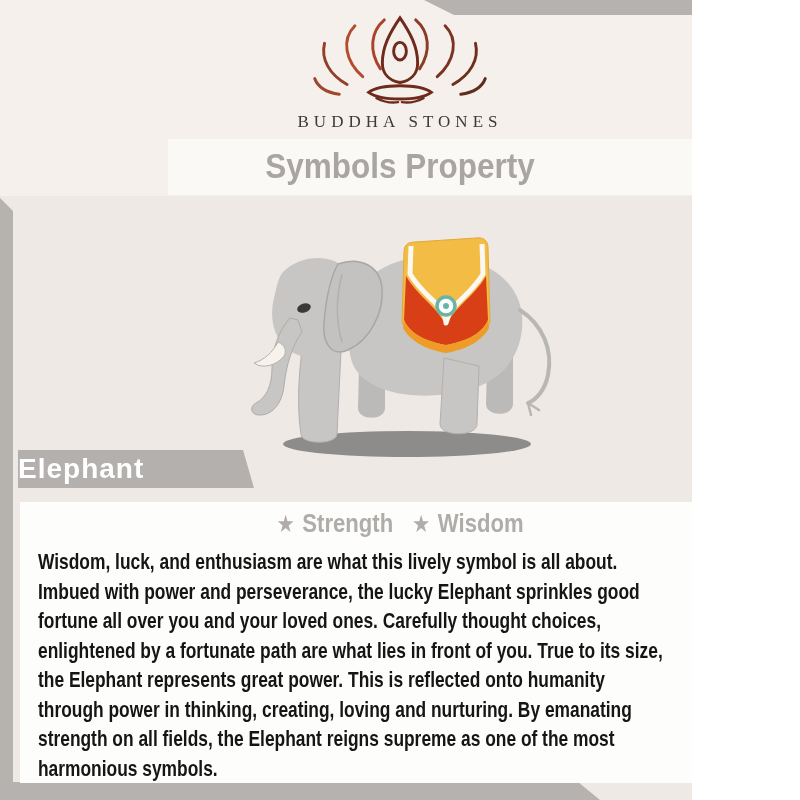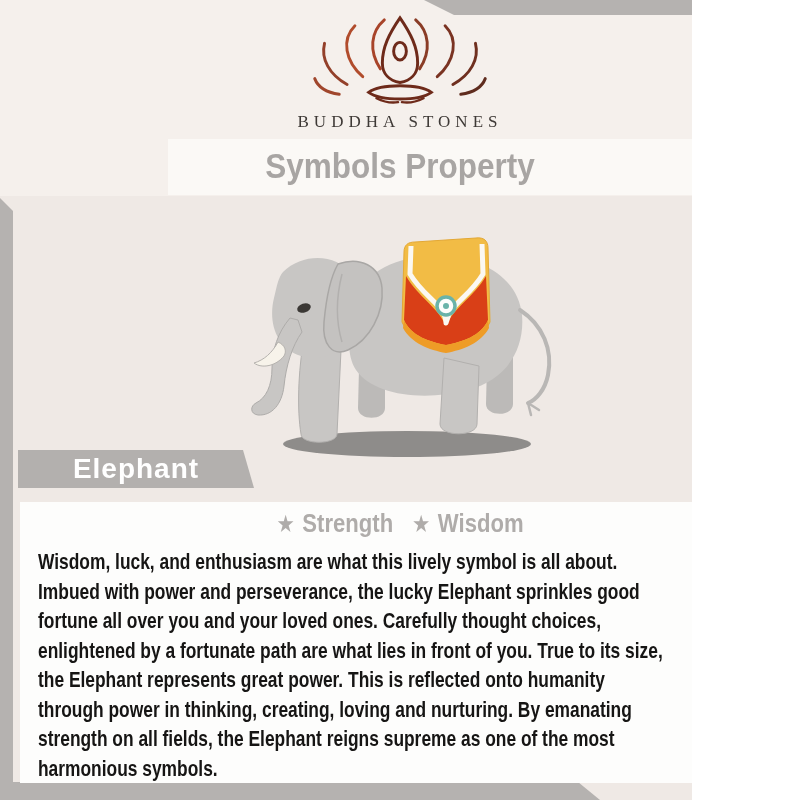--- a/index.html
+++ b/index.html
@@ -27,21 +27,21 @@
   .title-bar{position:absolute;left:168px;top:139px;width:614px;height:56px;background:#fbf9f6;}
   .page-title{
     position:absolute;left:0;top:146px;width:800px;text-align:center;
     font-size:35px;font-weight:800;color:#a8a5a3;
     transform:scaleX(.9);
   }
   .elephant{position:absolute;left:238px;top:210px;width:334px;height:248px;}
   .banner{
     position:absolute;left:18px;top:450px;width:236px;height:38px;background:#b3b0ae;
     clip-path:polygon(0 0,calc(100% - 11px) 0,100% 100%,0 100%);
-    display:flex;align-items:center;justify-content:center;
+    display:flex;align-items:center;justify-content:flex-start;
   }
   .banner-label{color:#ffffff;font-size:28px;font-weight:bold;letter-spacing:1px;}
   .panel{position:absolute;left:20px;top:502px;width:745px;height:281px;background:#fdfdfc;}
   .traits-row{
     position:absolute;left:0;top:508px;width:800px;text-align:center;
     font-size:26px;font-weight:bold;color:#afacaa;
     transform:scaleX(.85);
   }
   .trait{margin:0 11px;white-space:nowrap;}
   .star{font-family:"DejaVu Sans", sans-serif;margin-right:9px;font-size:24px;}

